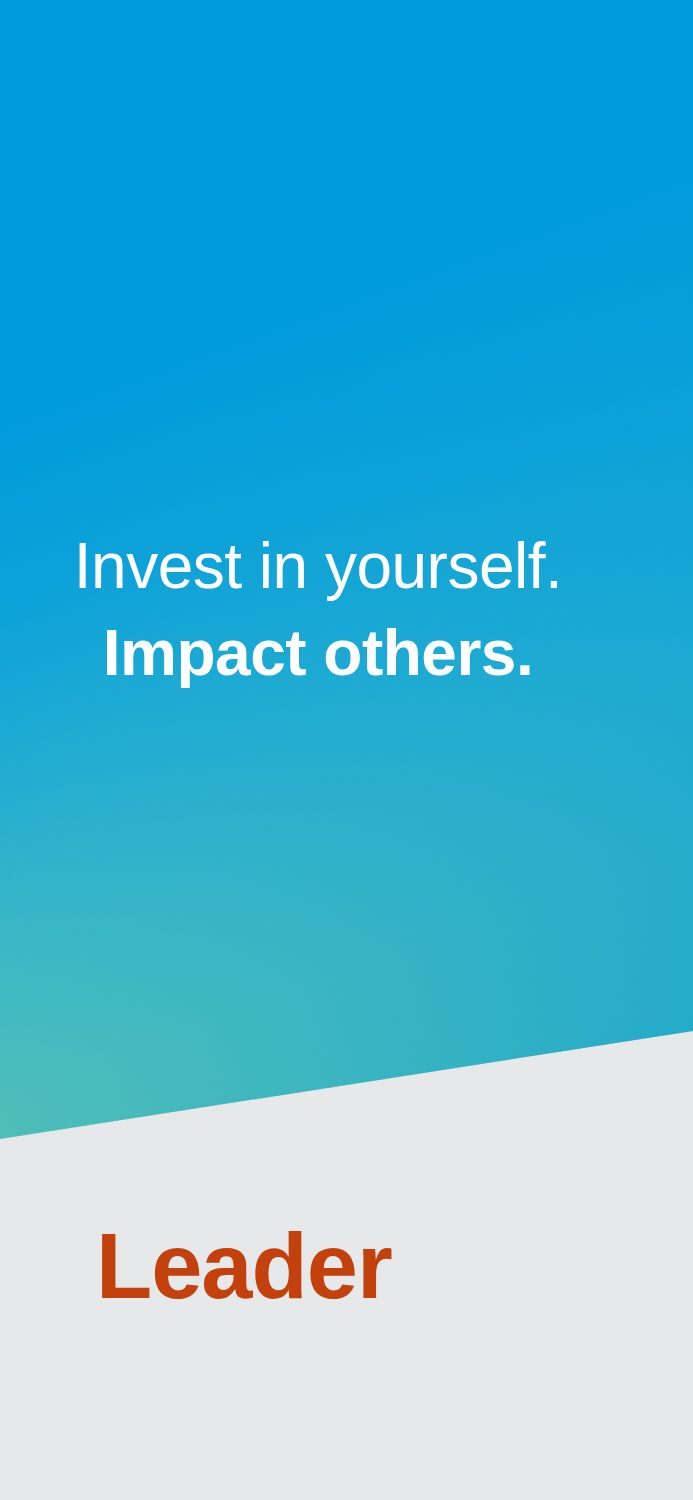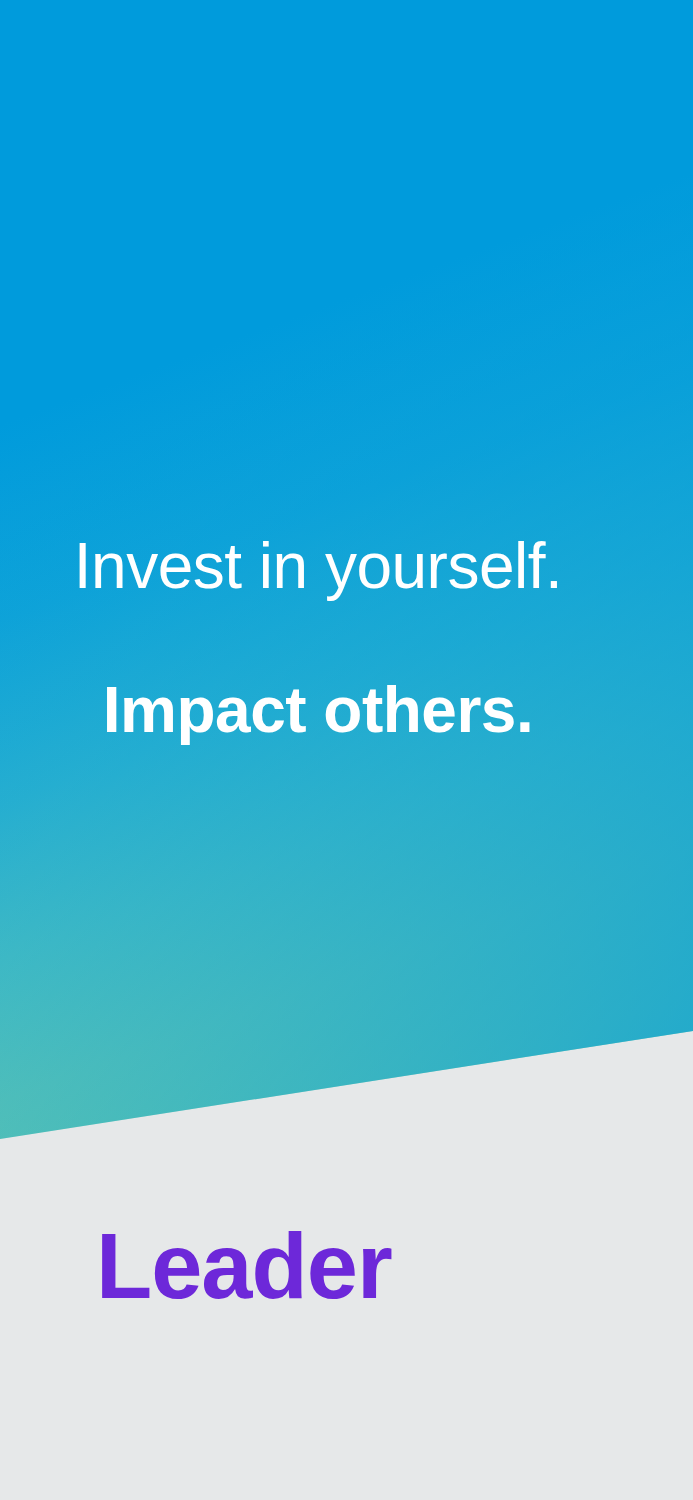--- a/index.html
+++ b/index.html
@@ -72,21 +72,21 @@
     line-height: 1.0;
     letter-spacing: -0.5px;
     white-space: nowrap;
   }
   .tagline-line2 {
     display: block;
     font-size: 64px;
     font-weight: 700;
     line-height: 1.0;
     letter-spacing: -0.5px;
-    margin-top: 80px;
+    margin-top: 23px;
     white-space: nowrap;
   }
 
   
   #footer {
     position: absolute;
     left: 0;
     top: 1031px;
     width: 693px;
     height: 469px;
@@ -101,21 +101,21 @@
     height: 140px;
   }
   #logo-wordmark {
     position: absolute;
     left: 0;
     top: 0;
     font-size: 92px;
     font-weight: 700;
     letter-spacing: -1px;
     line-height: 140px;
-    color: #6d28d9;
+    color: #c2410c;
     white-space: nowrap;
   }
   #logo-badge {
     position: absolute;
     left: 372px;
     top: 6px;
     width: 120px;
     height: 120px;
   }
   #logo-badge svg { display: block; }

